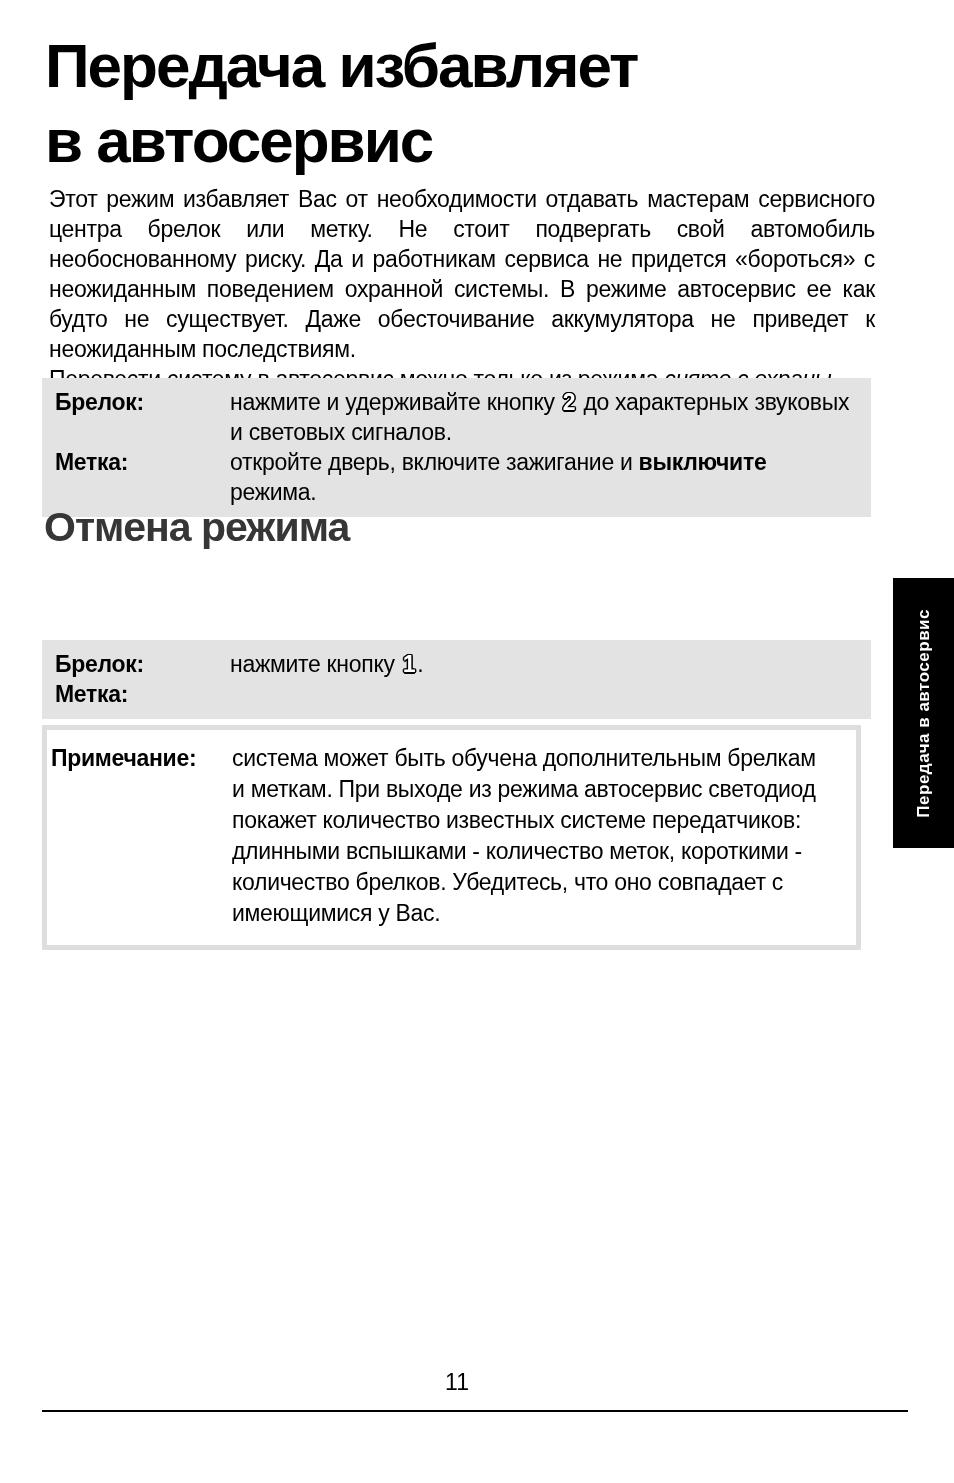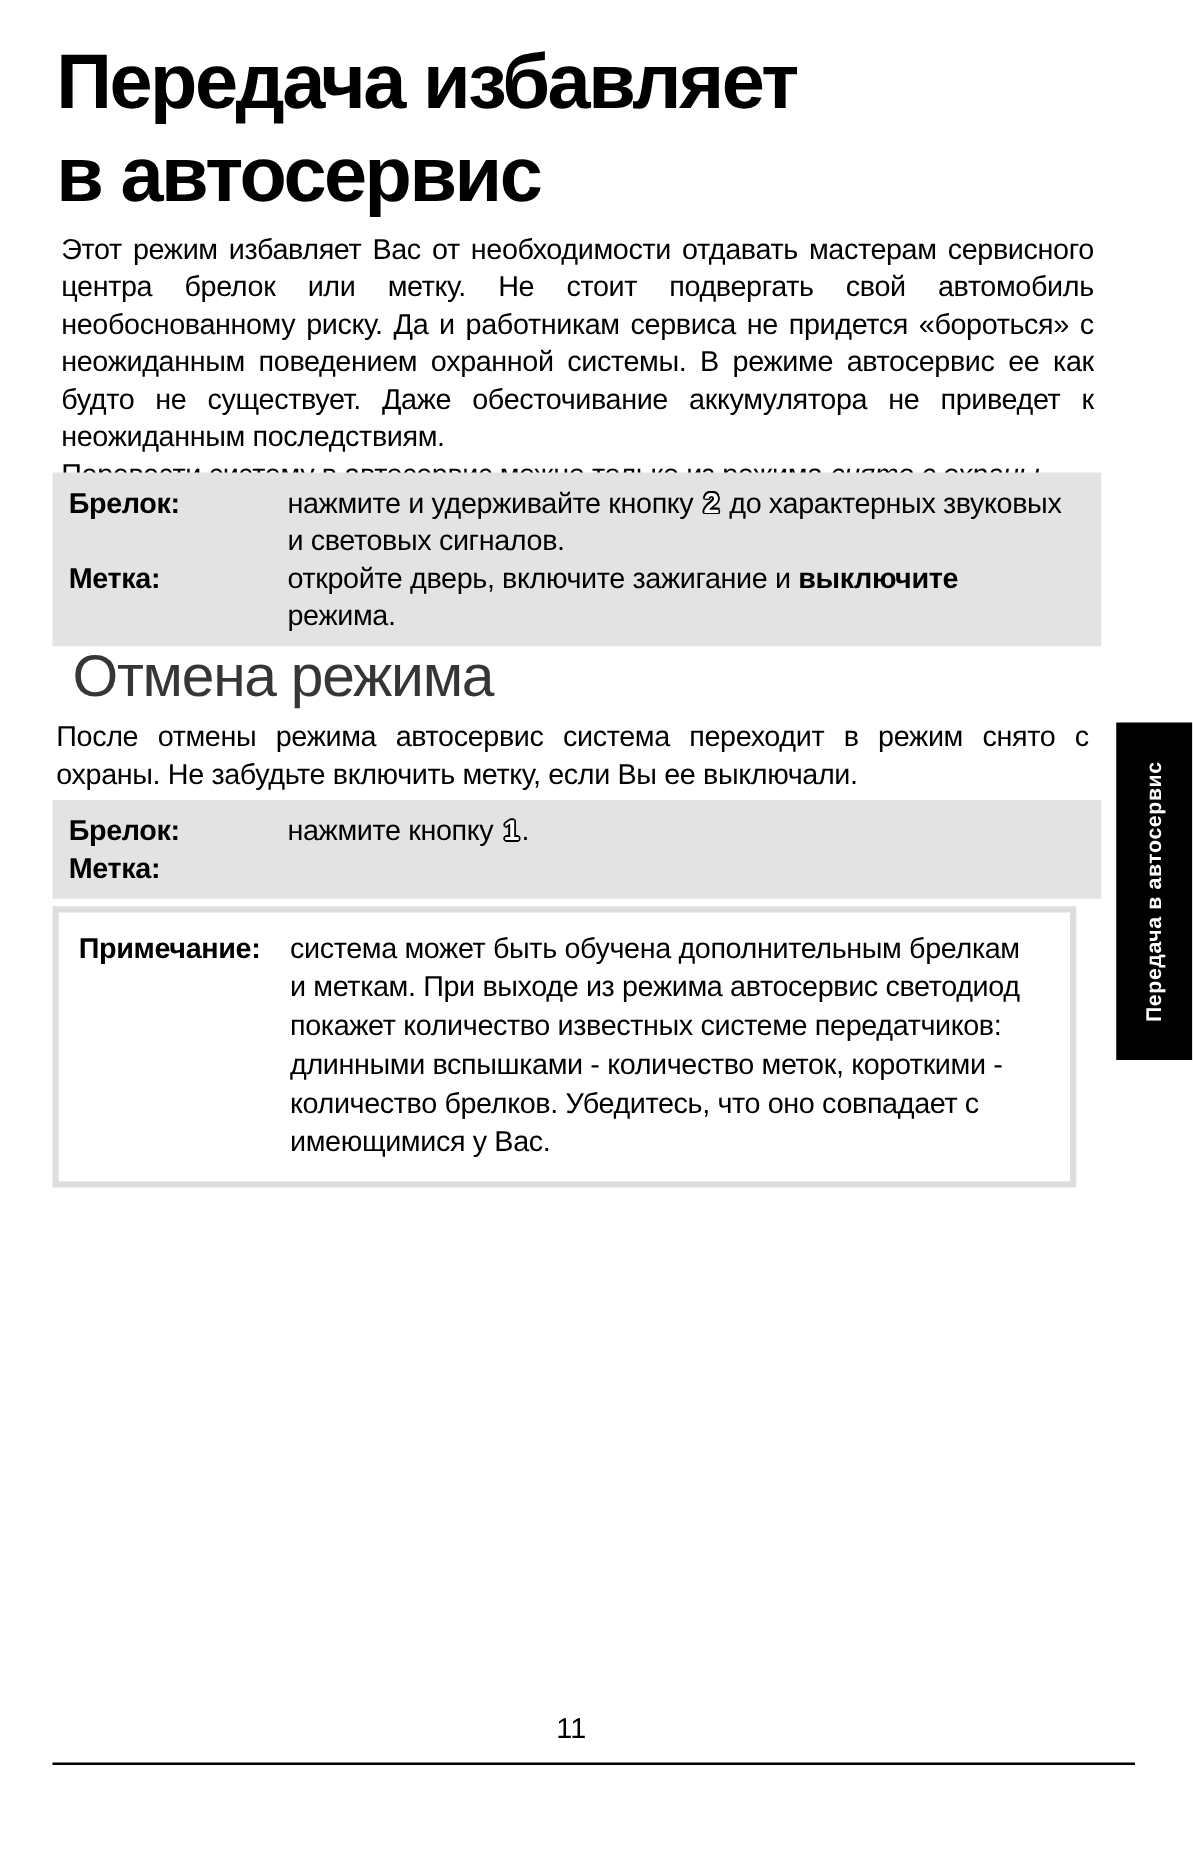--- a/index.html
+++ b/index.html
@@ -22,53 +22,53 @@
     font-size:23px;line-height:30px;letter-spacing:-0.3px;
     text-align:justify;margin:0;
   }
   .intro-block{position:absolute;left:49px;top:184px;width:826px;}
   .entry-line{text-align:left;}
   .entry-line i{font-style:italic;}
   
   .graybox{
     position:absolute;left:42px;width:829px;
     background:#e3e3e3;
-    padding:9px 10px 10px 0;
+    padding:9px 0 10px 0;
   }
   .box1{top:378px;}
   .box2{top:640px;}
   .gb-row{
     display:grid;grid-template-columns:188px 1fr;
     font-size:23px;line-height:30px;letter-spacing:-0.3px;
   }
   .gb-label{font-weight:bold;padding-left:13px;}
   .gb-text{padding-right:20px;}
   .keybtn{
     color:#fff;font-weight:bold;padding:0 2px;
     text-shadow:-1.5px 0 #000,1.5px 0 #000,0 -1.5px #000,0 1.5px #000,
                 -1px -1px #000,1px -1px #000,-1px 1px #000,1px 1px #000;
   }
   
   .h2{
-    position:absolute;left:44px;top:504px;margin:14px;
-    font-size:47px;line-height:46px;font-weight:400;
+    position:absolute;left:44px;top:504px;margin:0;
+    font-size:41px;line-height:46px;font-weight:700;
     letter-spacing:-1px;color:#363636;
   }
   .cancel-par{position:absolute;left:45px;top:574px;width:826px;}
   
   .notebox{
     position:absolute;left:42px;top:725px;width:819px;
     border:5px solid #dedede;background:#fff;
     padding:13px 0 16px 0;box-sizing:border-box;
   }
   .nb-row{
     display:grid;grid-template-columns:185px 1fr;
     font-size:23px;line-height:31px;letter-spacing:-0.3px;
   }
-  .nb-label{font-weight:bold;padding-left:16px;}
+  .nb-label{font-weight:bold;padding-left:4px;}
   .nb-text{max-width:625px;padding-right:31px;}
   
   .side-tab{
     position:absolute;left:893px;top:578px;width:61px;height:270px;
     background:#000;display:flex;align-items:center;justify-content:center;
   }
   .side-tab span{
     writing-mode:vertical-rl;transform:rotate(180deg);
     color:#fff;font-weight:bold;font-size:17px;letter-spacing:0.5px;
     white-space:nowrap;
@@ -100,21 +100,20 @@
       <div class="gb-text"><span>нажмите и удерживайте кнопку </span><span class="keybtn">2</span><span> до характерных звуковых и световых сигналов.</span></div>
     </div>
     <div class="gb-row">
       <div class="gb-label">Метка:</div>
       <div class="gb-text"><span>откройте дверь, включите зажигание и </span><b>выключите</b><span> режима.</span></div>
     </div>
   </div>
 
   <h2 class="h2">Отмена режима</h2>
 
-  <p class="bodytext cancel-par">После отмены режима автосервис система переходит в режим снято с охраны. Не забудьте включить метку, если Вы ее выключали.</p>
 
   <div class="graybox box2">
     <div class="gb-row">
       <div class="gb-label">Брелок:</div>
       <div class="gb-text"><span>нажмите кнопку </span><span class="keybtn">1</span><span>.</span></div>
     </div>
     <div class="gb-row">
       <div class="gb-label">Метка:</div>
     </div>
   </div>

